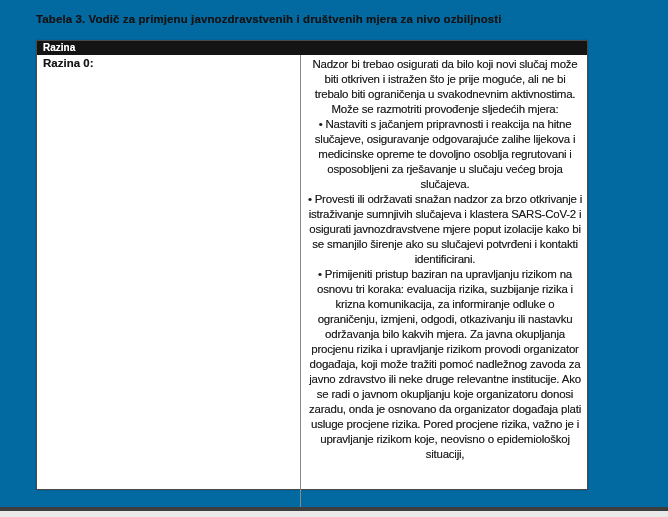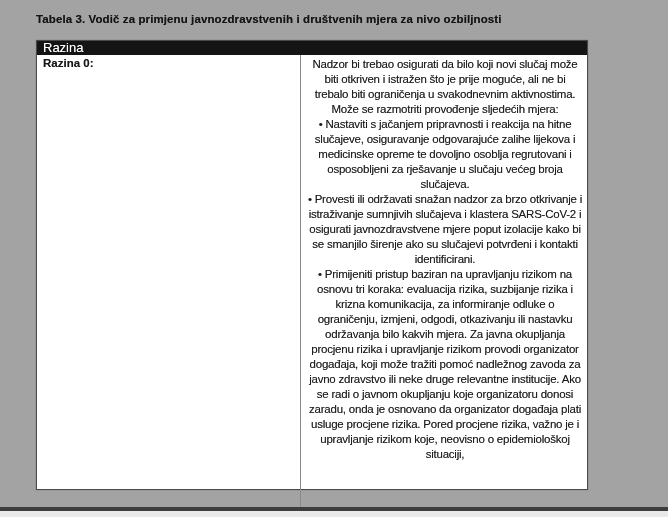--- a/index.html
+++ b/index.html
@@ -4,21 +4,21 @@
 <style>
   html, body {
     margin: 0;
     padding: 0;
     background: #ffffff;
   }
   .page {
     position: relative;
     width: 668px;
     height: 517px;
-    background: #a3a3a3;
+    background: #0369a1;
     font-family: "Liberation Sans", sans-serif;
     color: #1f1f1f;
     overflow: hidden;
   }
   .doc-title {
     position: absolute;
     left: 36px;
     top: 13px;
     width: 600px;
     font-size: 11.5px;
@@ -38,22 +38,22 @@
     box-sizing: border-box;
     box-shadow: 0 0 1px rgba(0,0,0,0.35);
   }
   .thead {
     display: flex;
     height: 14px;
     background: #141414;
     color: #ffffff;
   }
   .th {
-    font-size: 13px;
-    font-weight: normal;
+    font-size: 10px;
+    font-weight: bold;
     line-height: 14px;
     white-space: nowrap;
     text-shadow: 0 0 0.5px rgba(255,255,255,0.6);
   }
   .th-razina {
     width: 264px;
     padding-left: 6px;
     box-sizing: border-box;
   }
   .th-mjere {

